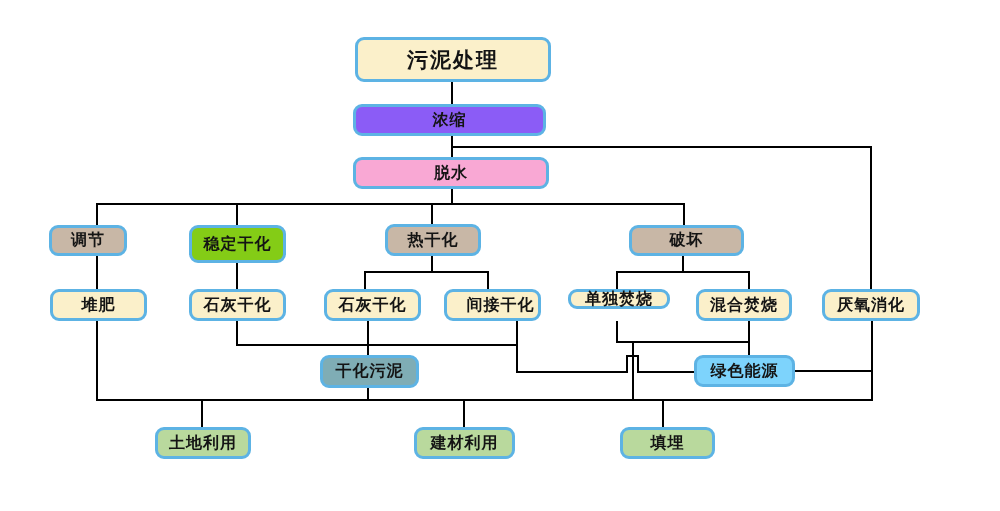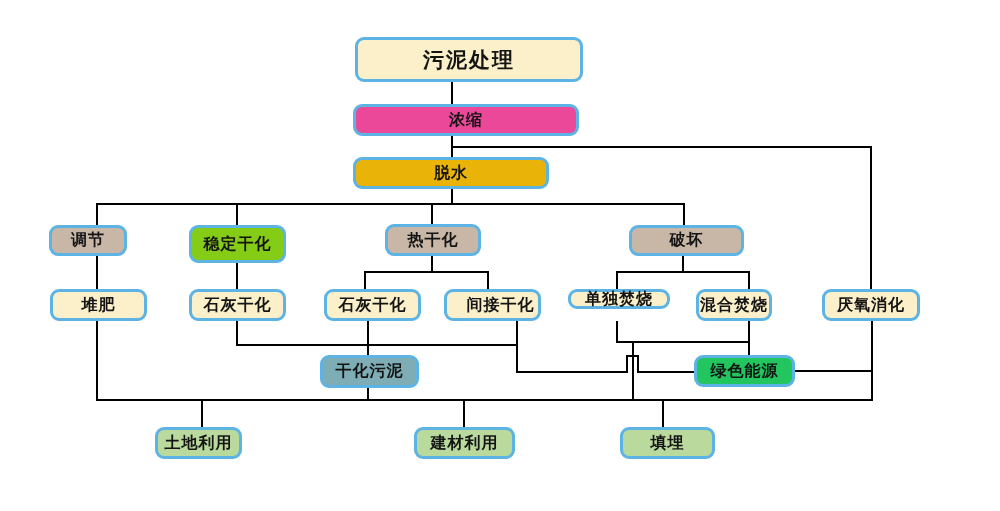--- a/index.html
+++ b/index.html
@@ -48,51 +48,51 @@
     <path d="M517 321 L517 372 L627 372 L627 356 L638 356 L638 372 L694 372"></path>
     <path d="M617 321 L617 342 L749 342"></path>
     <path d="M749 321 L749 355"></path>
     <path d="M633 342 L633 400"></path>
     <path d="M795 371 L872 371"></path>
     <path d="M202 400 L202 427"></path>
     <path d="M464 400 L464 427"></path>
     <path d="M663 400 L663 427"></path>
   </svg>
 
-  <div class="node title" style="left: 355px; top: 37px; width: 228px; height: 45px; background: rgb(251, 240, 202); color: rgb(20, 20, 20);">污泥处理</div>
+  <div class="node title" style="left: 355px; top: 37px; width: 196px; height: 45px; background: rgb(251, 240, 202); color: rgb(20, 20, 20);">污泥处理</div>
 
-  <div class="node" style="left: 353px; top: 104px; width: 226px; height: 32px; background: #ec4899; color: rgb(20, 20, 20);">浓缩</div>
+  <div class="node" style="left: 353px; top: 104px; width: 193px; height: 32px; background: #8b5cf6; color: rgb(20, 20, 20);">浓缩</div>
 
-  <div class="node" style="left: 353px; top: 157px; width: 196px; height: 32px; background: #eab308; color: rgb(20, 20, 20);">脱水</div>
+  <div class="node" style="left: 353px; top: 157px; width: 196px; height: 32px; background: #f9a8d4; color: rgb(20, 20, 20);">脱水</div>
 
   <div class="node" style="left: 49px; top: 225px; width: 78px; height: 31px; background: rgb(200, 183, 166); color: rgb(20, 20, 20); font-family: Liberation Serif, serif;">调节</div>
 
   <div class="node" style="left: 189px; top: 225px; width: 97px; height: 38px; background: #84cc16; color: rgb(20, 20, 20);">稳定干化</div>
 
   <div class="node" style="left: 385px; top: 224px; width: 96px; height: 32px; background: rgb(200, 183, 166); color: rgb(20, 20, 20);">热干化</div>
 
   <div class="node" style="left: 629px; top: 225px; width: 115px; height: 31px; background: rgb(200, 183, 166); color: rgb(20, 20, 20);">破坏</div>
 
   <div class="node" style="left: 50px; top: 289px; width: 97px; height: 32px; background: rgb(251, 240, 202); color: rgb(20, 20, 20);">堆肥</div>
 
   <div class="node" style="left: 189px; top: 289px; width: 97px; height: 32px; background: rgb(251, 240, 202); color: rgb(20, 20, 20); text-align: center;">石灰干化</div>
 
   <div class="node" style="left: 324px; top: 289px; width: 97px; height: 32px; background: rgb(251, 240, 202); color: rgb(20, 20, 20);">石灰干化</div>
 
   <div class="node" style="left: 444px; top: 289px; width: 97px; height: 32px; background: rgb(251, 240, 202); color: rgb(20, 20, 20); padding-left: 16px;">间接干化</div>
 
   <div class="node" style="left: 568px; top: 289px; width: 102px; height: 20px; background: rgb(251, 240, 202); color: rgb(20, 20, 20);">单独焚烧</div>
 
-  <div class="node" style="left: 696px; top: 289px; width: 76px; height: 32px; background: rgb(251, 240, 202); color: rgb(20, 20, 20);">混合焚烧</div>
+  <div class="node" style="left: 696px; top: 289px; width: 96px; height: 32px; background: rgb(251, 240, 202); color: rgb(20, 20, 20);">混合焚烧</div>
 
   <div class="node" style="left: 822px; top: 289px; width: 98px; height: 32px; background: rgb(251, 240, 202); color: rgb(20, 20, 20);">厌氧消化</div>
 
   <div class="node" style="left: 320px; top: 355px; width: 99px; height: 33px; background: rgb(127, 173, 181); color: rgb(20, 20, 20);">干化污泥</div>
 
-  <div class="node" style="left: 694px; top: 355px; width: 101px; height: 32px; background: #22c55e; color: rgb(20, 20, 20);">绿色能源</div>
+  <div class="node" style="left: 694px; top: 355px; width: 101px; height: 32px; background: #7dd3fc; color: rgb(20, 20, 20);">绿色能源</div>
 
-  <div class="node" style="left: 155px; top: 427px; width: 87px; height: 32px; background: rgb(185, 217, 157); color: rgb(20, 20, 20);">土地利用</div>
+  <div class="node" style="left: 155px; top: 427px; width: 96px; height: 32px; background: rgb(185, 217, 157); color: rgb(20, 20, 20);">土地利用</div>
 
   <div class="node" style="left: 414px; top: 427px; width: 101px; height: 32px; background: rgb(185, 217, 157); color: rgb(20, 20, 20);">建材利用</div>
 
   <div class="node" style="left: 620px; top: 427px; width: 95px; height: 32px; background: rgb(185, 217, 157); color: rgb(20, 20, 20);">填埋</div>
 
 </div>
 
 </body></html>

